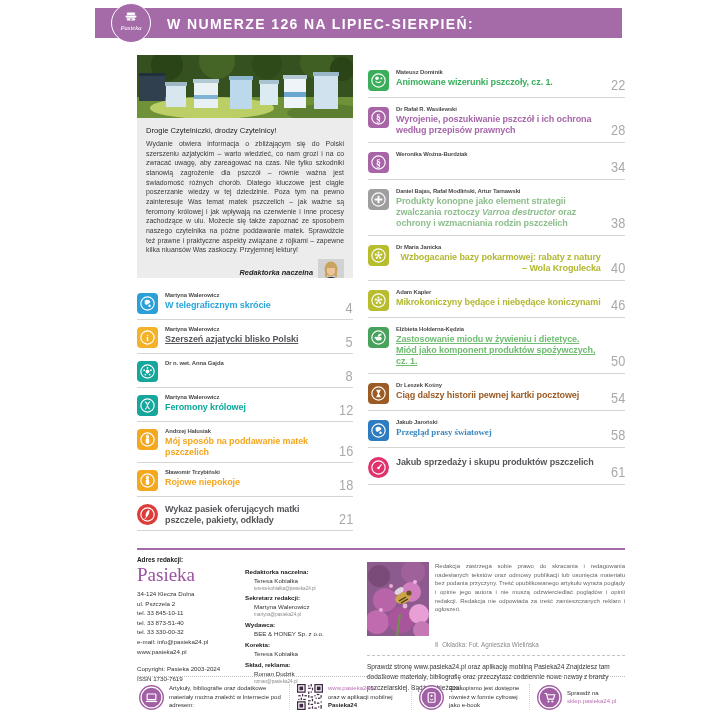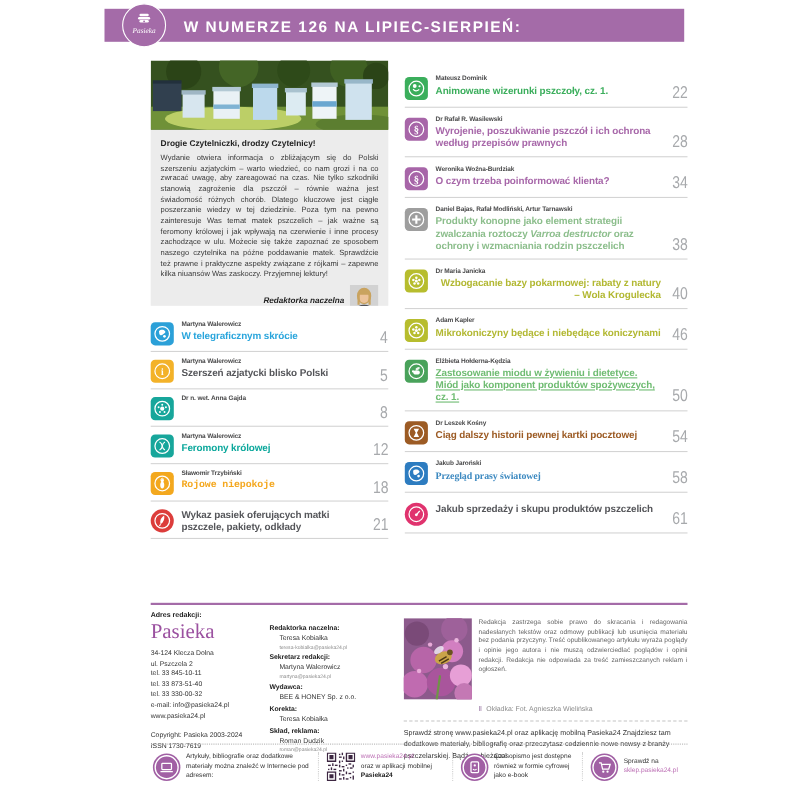--- a/index.html
+++ b/index.html
@@ -11,21 +11,21 @@
   .header-bar{position:absolute;left:95px;top:8px;width:527px;height:30px;background:#A46BA8;}
   .header-title{position:absolute;left:72px;top:8px;color:#fff;font-size:14px;font-weight:bold;letter-spacing:1.4px;white-space:nowrap;}
   .logo-badge{position:absolute;left:16px;top:-5px;width:40px;height:40px;border-radius:50%;background:#A46BA8;border:1.6px solid #fff;display:flex;align-items:center;justify-content:center;}
   .logo-badge svg{width:34px;height:34px;display:block;}
 
   
   .col-left{position:absolute;left:137px;top:55px;width:216px;}
   .col-right{position:absolute;left:368px;top:61px;width:257px;}
   .hero{width:216px;height:63px;display:block;}
   .intro-box{background:#ECECEC;height:160px;padding:8px 9px 5px;overflow:hidden;}
-  .intro-greeting{font-size:7.6px;font-weight:bold;color:#222;margin-bottom:4px;}
+  .intro-greeting{font-size:7.6px;font-weight:normal;color:#222;margin-bottom:4px;}
   .intro-body{font-size:6.9px;line-height:1.4;text-align:justify;color:#3a3a3a;}
   .intro-sig{display:flex;justify-content:flex-end;align-items:flex-end;gap:5px;margin-top:4px;}
   .sig-text{font-style:italic;font-weight:bold;font-size:7.4px;text-align:right;line-height:1.5;color:#222;}
   .sig-photo{width:26px;height:30px;display:block;}
 
   
   .toc{margin-top:8px;}
   .toc-item{display:flex;gap:7px;padding:6px 0 5px;border-bottom:1px solid #d4d4d4;}
   .col-right .toc-item{padding:8px 0 6px;}
   .ticon{flex:none;width:21px;height:21px;border-radius:4px;margin-top:1px;}
@@ -157,21 +157,21 @@
   </div>
         <div class="toc-item">
     <span class="ticon" style="background: rgb(243, 178, 41);">
             <svg viewBox="0 0 24 24">
               <circle cx="12" cy="12" r="7.6" fill="none" stroke="#fff" stroke-width="1.3"></circle>
               <text x="12" y="15.6" text-anchor="middle" font-size="10" font-weight="bold" font-family="Liberation Serif, serif" fill="#fff">i</text>
             </svg>
           </span>
     <span class="t-text">
       <span class="t-author">Martyna Walerowicz</span>
-      <span class="t-title" style="color: rgb(85, 86, 90);">Szerszeń azjatycki blisko Polski</span>
+      <span class="t-title" style="color: rgb(85, 86, 90); text-decoration: underline;">Szerszeń azjatycki blisko Polski</span>
     </span>
     <span class="t-page">5</span>
   </div>
         <div class="toc-item">
     <span class="ticon" style="background: rgb(23, 166, 155);">
             <svg viewBox="0 0 24 24">
               <circle cx="12" cy="12" r="7.6" fill="none" stroke="#fff" stroke-width="1.3"></circle>
               <circle cx="12" cy="12" r="2.2" fill="#fff"></circle>
               <circle cx="12" cy="7.9" r="1" fill="#fff"></circle>
               <circle cx="15.8" cy="10.5" r="1" fill="#fff"></circle>
@@ -202,22 +202,37 @@
         <div class="toc-item">
     <span class="ticon" style="background: rgb(243, 168, 30);">
             <svg viewBox="0 0 24 24">
               <circle cx="12" cy="12" r="7.6" fill="none" stroke="#fff" stroke-width="1.3"></circle>
               <path d="M10.2,7.9 L12,6.5 L13.8,7.9" stroke="#fff" stroke-width="0.9" fill="none"></path>
               <circle cx="12" cy="9" r="1.7" fill="#fff"></circle>
               <ellipse cx="12" cy="13.7" rx="2.1" ry="3.5" fill="#fff"></ellipse>
             </svg>
           </span>
     <span class="t-text">
+      <span class="t-author">Andrzej Halusiak</span>
+      <span class="t-title" style="color: rgb(244, 167, 29);">Mój sposób na poddawanie matek pszczelich</span>
+    </span>
+    <span class="t-page">16</span>
+  </div>
+        <div class="toc-item">
+    <span class="ticon" style="background: rgb(243, 168, 30);">
+            <svg viewBox="0 0 24 24">
+              <circle cx="12" cy="12" r="7.6" fill="none" stroke="#fff" stroke-width="1.3"></circle>
+              <path d="M10.2,7.9 L12,6.5 L13.8,7.9" stroke="#fff" stroke-width="0.9" fill="none"></path>
+              <circle cx="12" cy="9" r="1.7" fill="#fff"></circle>
+              <ellipse cx="12" cy="13.7" rx="2.1" ry="3.5" fill="#fff"></ellipse>
+            </svg>
+          </span>
+    <span class="t-text">
       <span class="t-author">Sławomir Trzybiński</span>
-      <span class="t-title" style="color: rgb(244, 167, 29); font-family: Liberation Mono, monospace;">Rojowe niepokoje</span>
+      <span class="t-title" style="color: rgb(244, 167, 29);">Rojowe niepokoje</span>
     </span>
     <span class="t-page">18</span>
   </div>
         <div class="toc-item">
     <span class="ticon circle" style="background: rgb(220, 61, 59);">
             <svg viewBox="0 0 24 24">
               <circle cx="12" cy="12" r="7.6" fill="none" stroke="#fff" stroke-width="1.3"></circle>
               <path d="M10,15 C9.5,11.5 10.6,8.4 14,6.4 C14.7,10 13.4,13.1 10.7,15.4 Z" fill="#fff"></path>
               <path d="M8.8,17 L10.6,15.8" stroke="#fff" stroke-width="1.1"></path>
             </svg>
@@ -263,21 +278,20 @@
   </div>
         <div class="toc-item">
     <span class="ticon" style="background: rgb(167, 101, 168);">
             <svg viewBox="0 0 24 24">
               <circle cx="12" cy="12" r="7.6" fill="none" stroke="#fff" stroke-width="1.3"></circle>
               <text x="12" y="16" text-anchor="middle" font-size="11" font-weight="bold" font-family="Liberation Serif, serif" fill="#fff">§</text>
             </svg>
           </span>
     <span class="t-text">
       <span class="t-author">Weronika Woźna-Burdziak</span>
-      <span class="t-title" style="color: rgb(167, 103, 169);">O czym trzeba poinformować klienta?</span>
     </span>
     <span class="t-page">34</span>
   </div>
         <div class="toc-item">
     <span class="ticon" style="background: rgb(158, 158, 158);">
             <svg viewBox="0 0 24 24">
               <circle cx="12" cy="12" r="7.6" fill="none" stroke="#fff" stroke-width="1.3"></circle>
               <path d="M10.9,7.6 h2.2 v3.3 h3.3 v2.2 h-3.3 v3.3 h-2.2 v-3.3 H7.6 v-2.2 h3.3 Z" fill="#fff"></path>
             </svg>
           </span>

